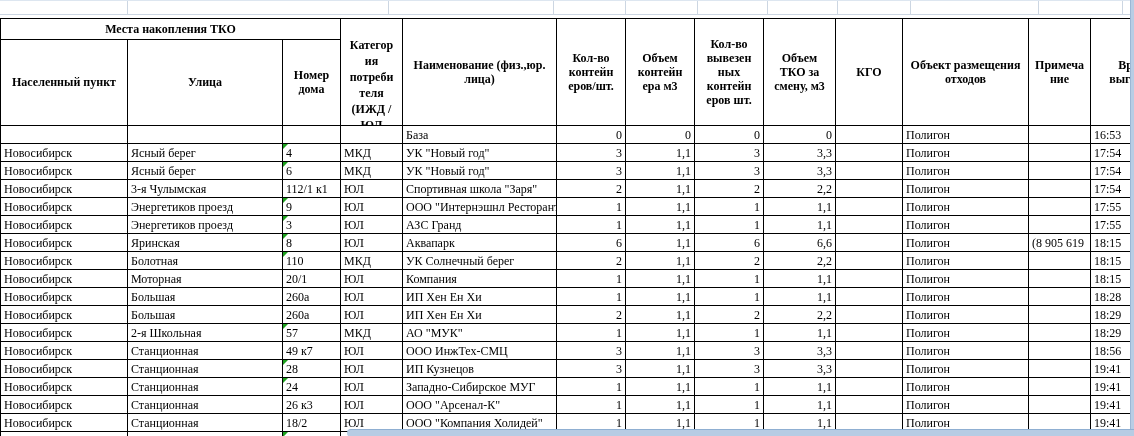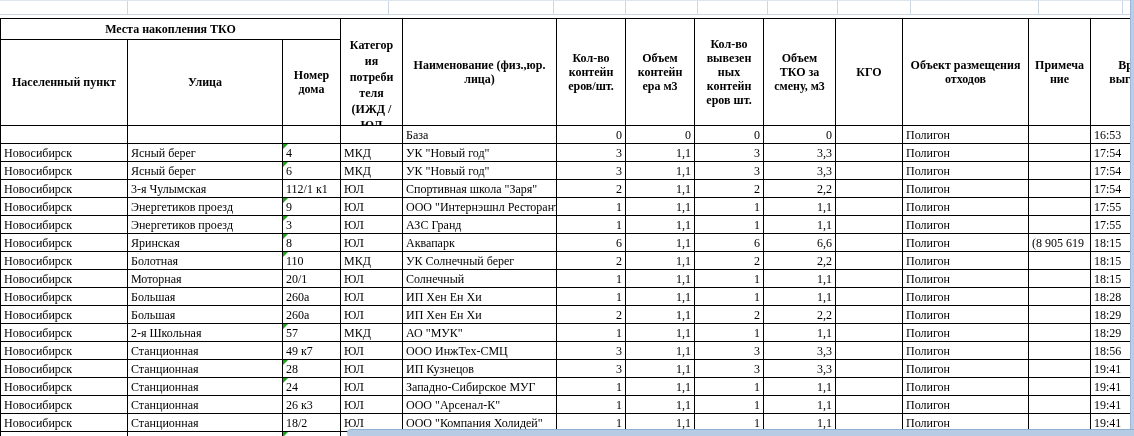--- a/index.html
+++ b/index.html
@@ -226,21 +226,21 @@
     <td class="txt"></td>
     <td class="txt">Полигон</td>
     <td class="txt"></td>
     <td class="txt">18:15</td>
   </tr>
         <tr>
     <td class="txt">Новосибирск</td>
     <td class="txt">Моторная</td>
     <td class="txt">20/1</td>
     <td class="txt">ЮЛ</td>
-    <td class="txt">Солнечный</td>
+    <td class="txt">Компания</td>
     <td class="num">1</td>
     <td class="num">1,1</td>
     <td class="num">1</td>
     <td class="num">1,1</td>
     <td class="txt"></td>
     <td class="txt">Полигон</td>
     <td class="txt"></td>
     <td class="txt">18:15</td>
   </tr>
         <tr>

